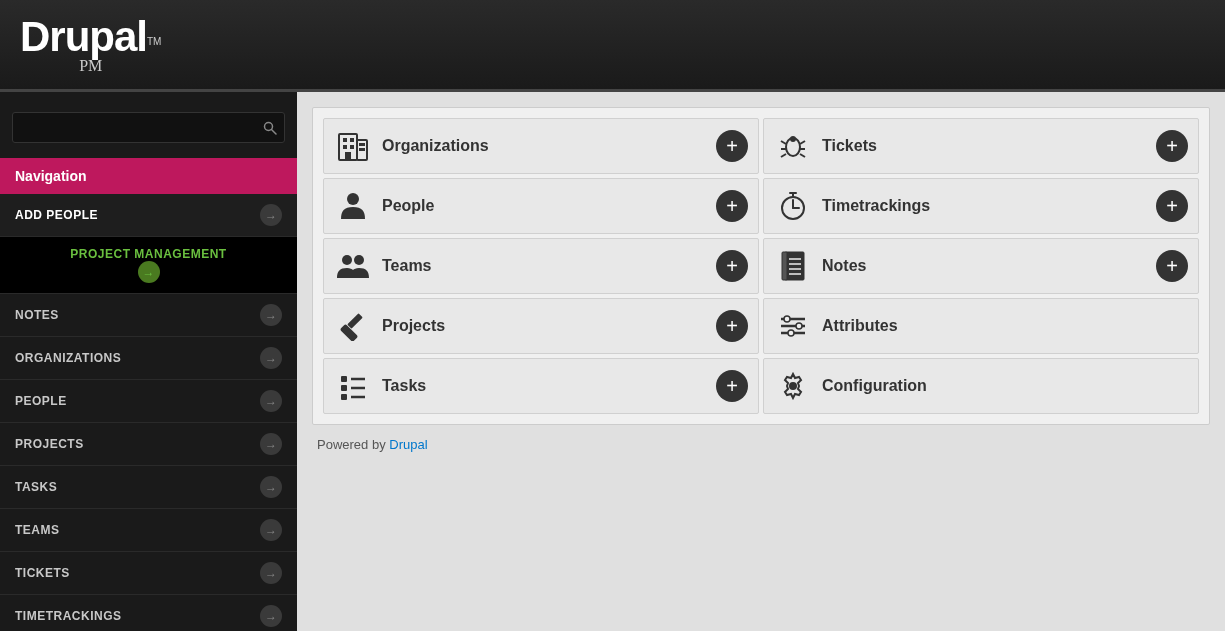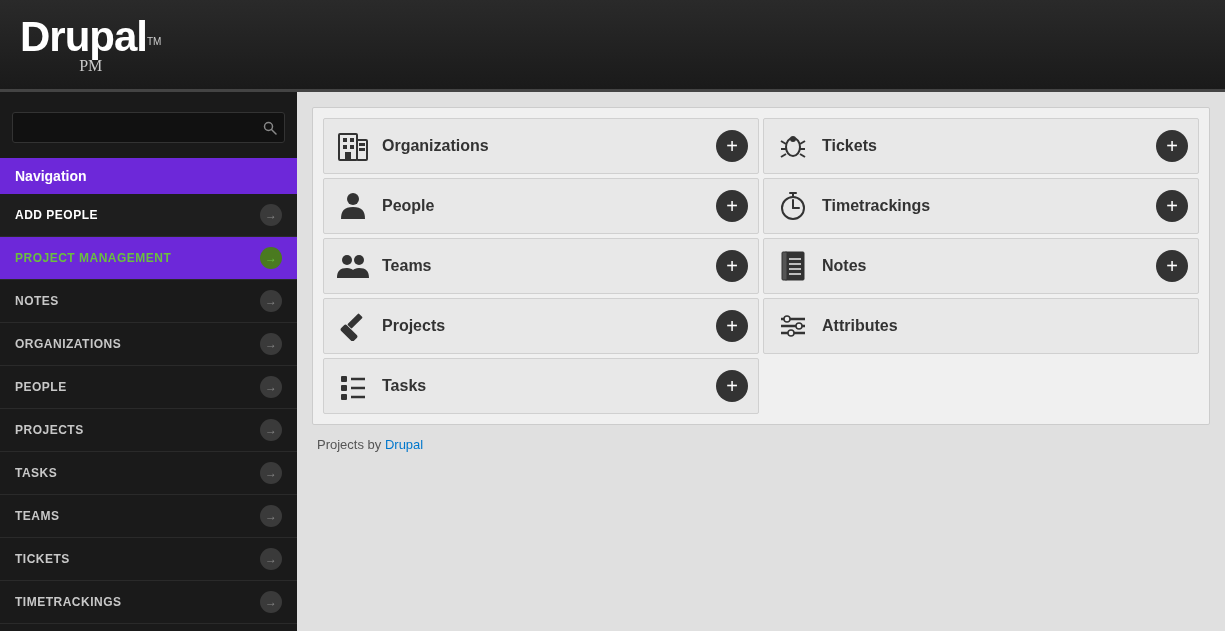--- a/index.html
+++ b/index.html
@@ -70,21 +70,21 @@
       top: 50%;
       transform: translateY(-50%);
       background: none;
       border: none;
       color: #888;
       cursor: pointer;
       font-size: 14px;
     }
 
     .nav-heading {
-      background: #6d28d9;
+      background: #be185d;
       color: #fff;
       padding: 10px 15px;
       font-size: 14px;
       font-weight: bold;
     }
 
     .nav-item {
       display: flex;
       align-items: center;
       justify-content: space-between;
@@ -93,21 +93,21 @@
       cursor: pointer;
       text-decoration: none;
     }
     .nav-item-label {
       font-size: 12px;
       font-weight: bold;
       letter-spacing: 0.5px;
     }
     .nav-item.add-content { background: #1e1e1e; }
     .nav-item.add-content .nav-item-label { color: #fff; }
-    .nav-item.project-management { background: #6d28d9; }
+    .nav-item.project-management { background: #000000; flex-direction: column; }
     .nav-item.project-management .nav-item-label { color: #6abf3f; }
     .nav-item.sub-item .nav-item-label { color: #c8c8c8; }
 
     .arrow-circle {
       width: 22px;
       height: 22px;
       border-radius: 50%;
       background: #3a3a3a;
       display: flex;
       align-items: center;
@@ -387,21 +387,30 @@
             <rect x="2" y="22" width="6" height="6" rx="1" fill="#333"></rect>
             <line x1="12" y1="7" x2="26" y2="7" stroke="#333" stroke-width="2.5"></line>
             <line x1="12" y1="16" x2="26" y2="16" stroke="#333" stroke-width="2.5"></line>
             <line x1="12" y1="25" x2="26" y2="25" stroke="#333" stroke-width="2.5"></line>
           </svg>
         </div>
         <span class="item-label">Tasks</span>
         <button class="add-btn">+</button>
       </div>
 
+      <div class="grid-item no-btn">
+        <div class="item-icon">
+          <svg width="28" height="28" viewBox="0 0 28 28" fill="#333">
+            <circle cx="14" cy="14" r="4" fill="#333"></circle>
+            <path d="M14 2 L16 6 L20 5 L22 8 L19 11 L20 14 L19 17 L22 20 L20 23 L16 22 L14 26 L12 22 L8 23 L6 20 L9 17 L8 14 L9 11 L6 8 L8 5 L12 6 Z" fill="none" stroke="#333" stroke-width="2"></path>
+          </svg>
+        </div>
+        <span class="item-label">Configuration</span>
+      </div>
 
     </div>
 
     <div class="powered-by">
-      <span>Projects by </span><a href="#">Drupal</a>
+      <span>Powered by </span><a href="#">Drupal</a>
     </div>
   </div>
 
 </div>
 
 </body></html>

